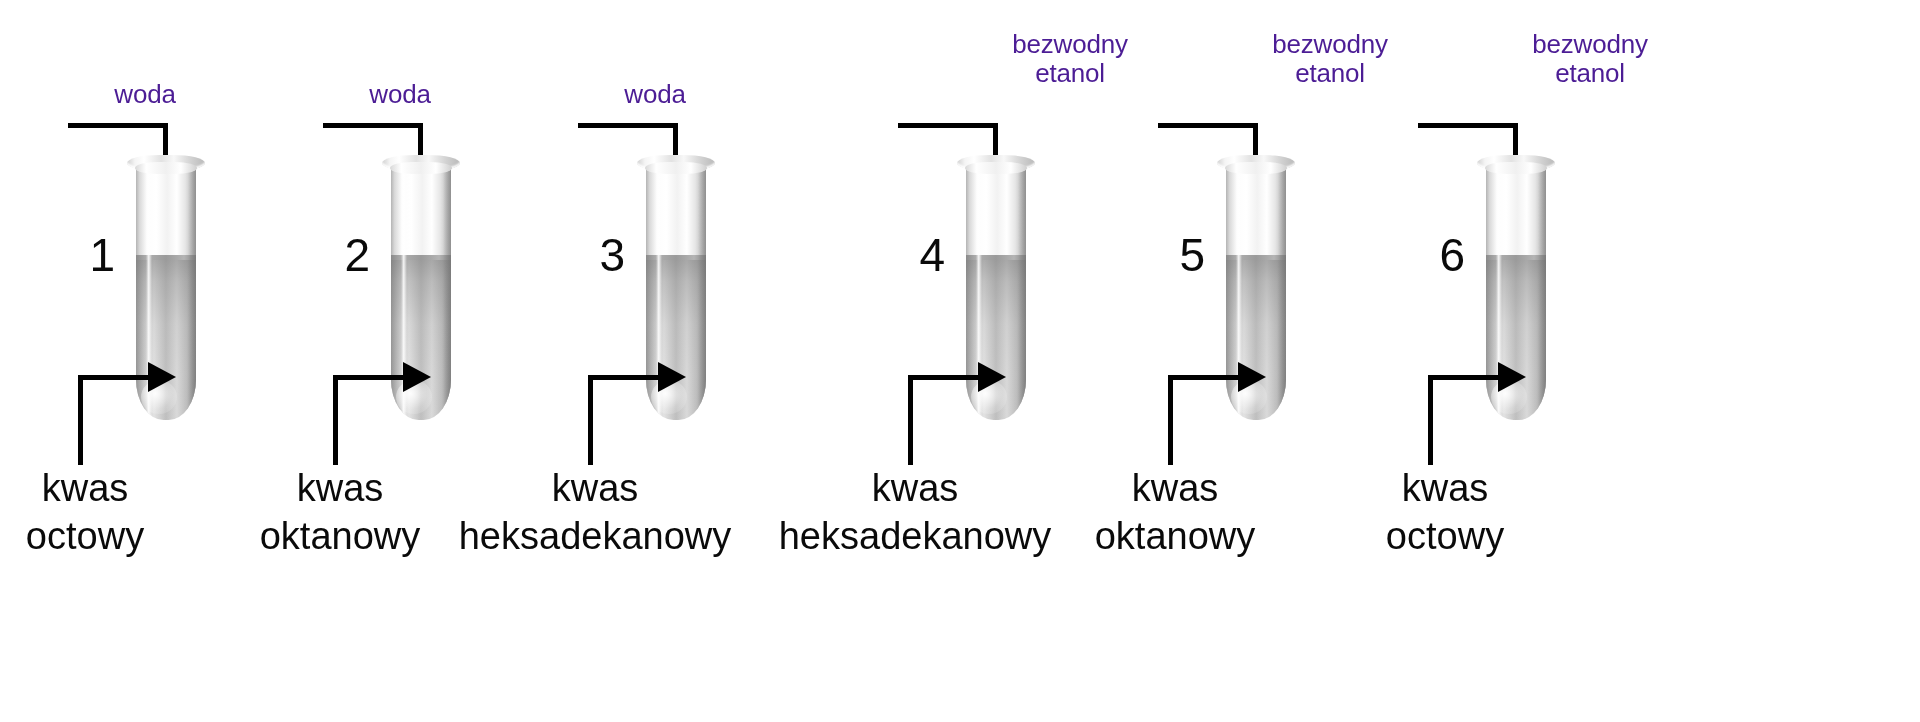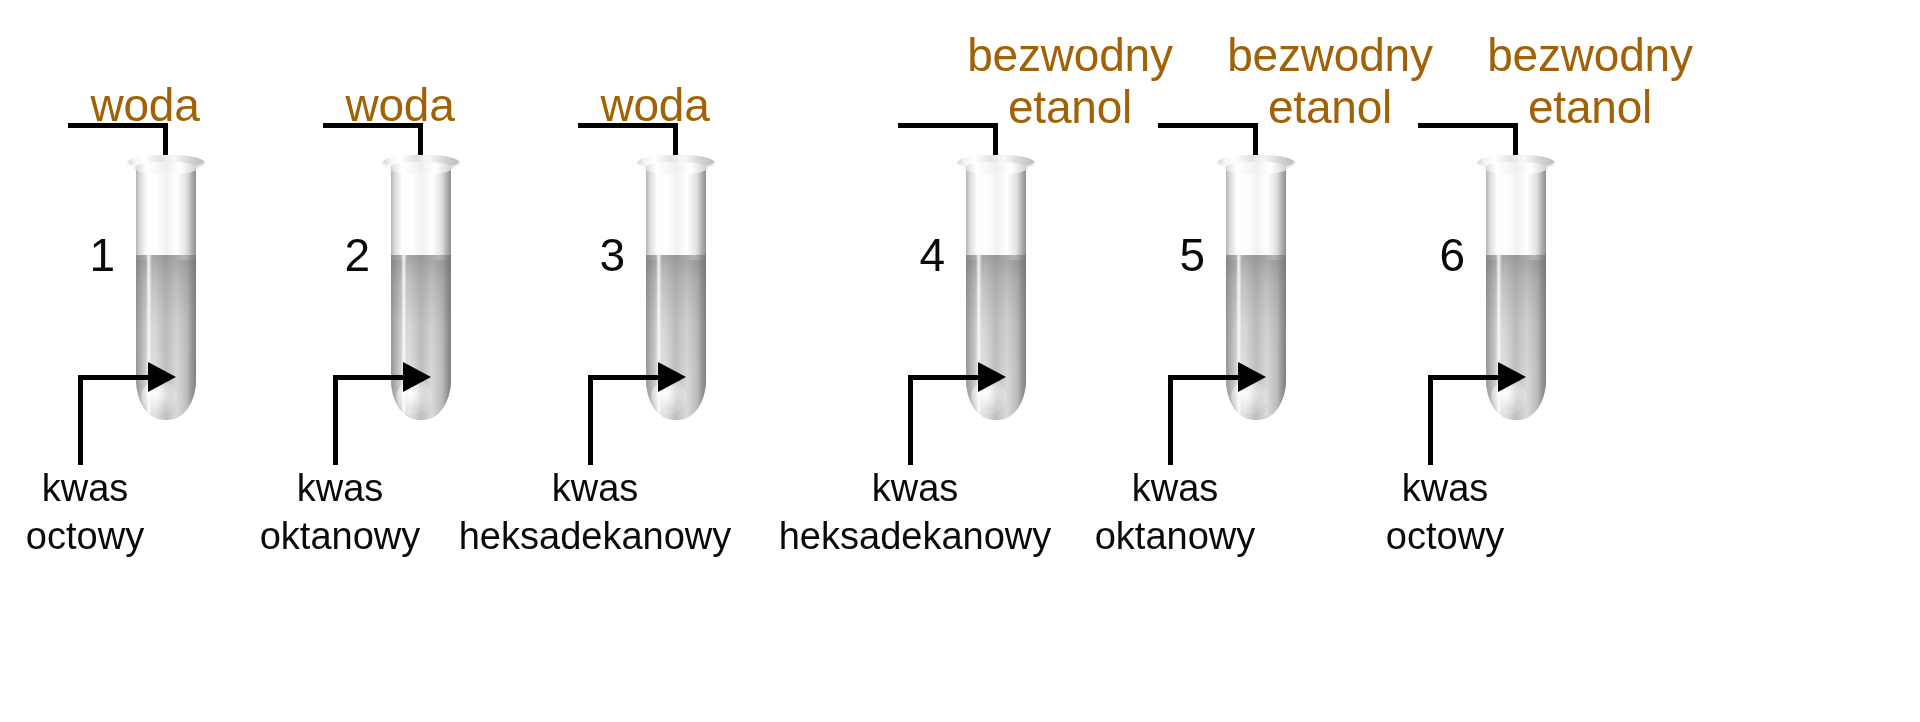--- a/index.html
+++ b/index.html
@@ -23,25 +23,25 @@
   .tube-group {
     position: absolute;
     top: 0;
     height: 722px;
   }
 
   
   .top-label {
     position: absolute;
     text-align: center;
-    font-size: 46px;
+    font-size: 26px;
     line-height: 1.12;
     letter-spacing: -0.2px;
     white-space: nowrap;
-    color: #a16207;
+    color: #4c1d95;
   }
   .top-label .l2 { display: block; }
 
   
   .arrow-top-h {
     position: absolute;
     height: 5px;
     background: #000;
   }
   .arrow-top-v {

